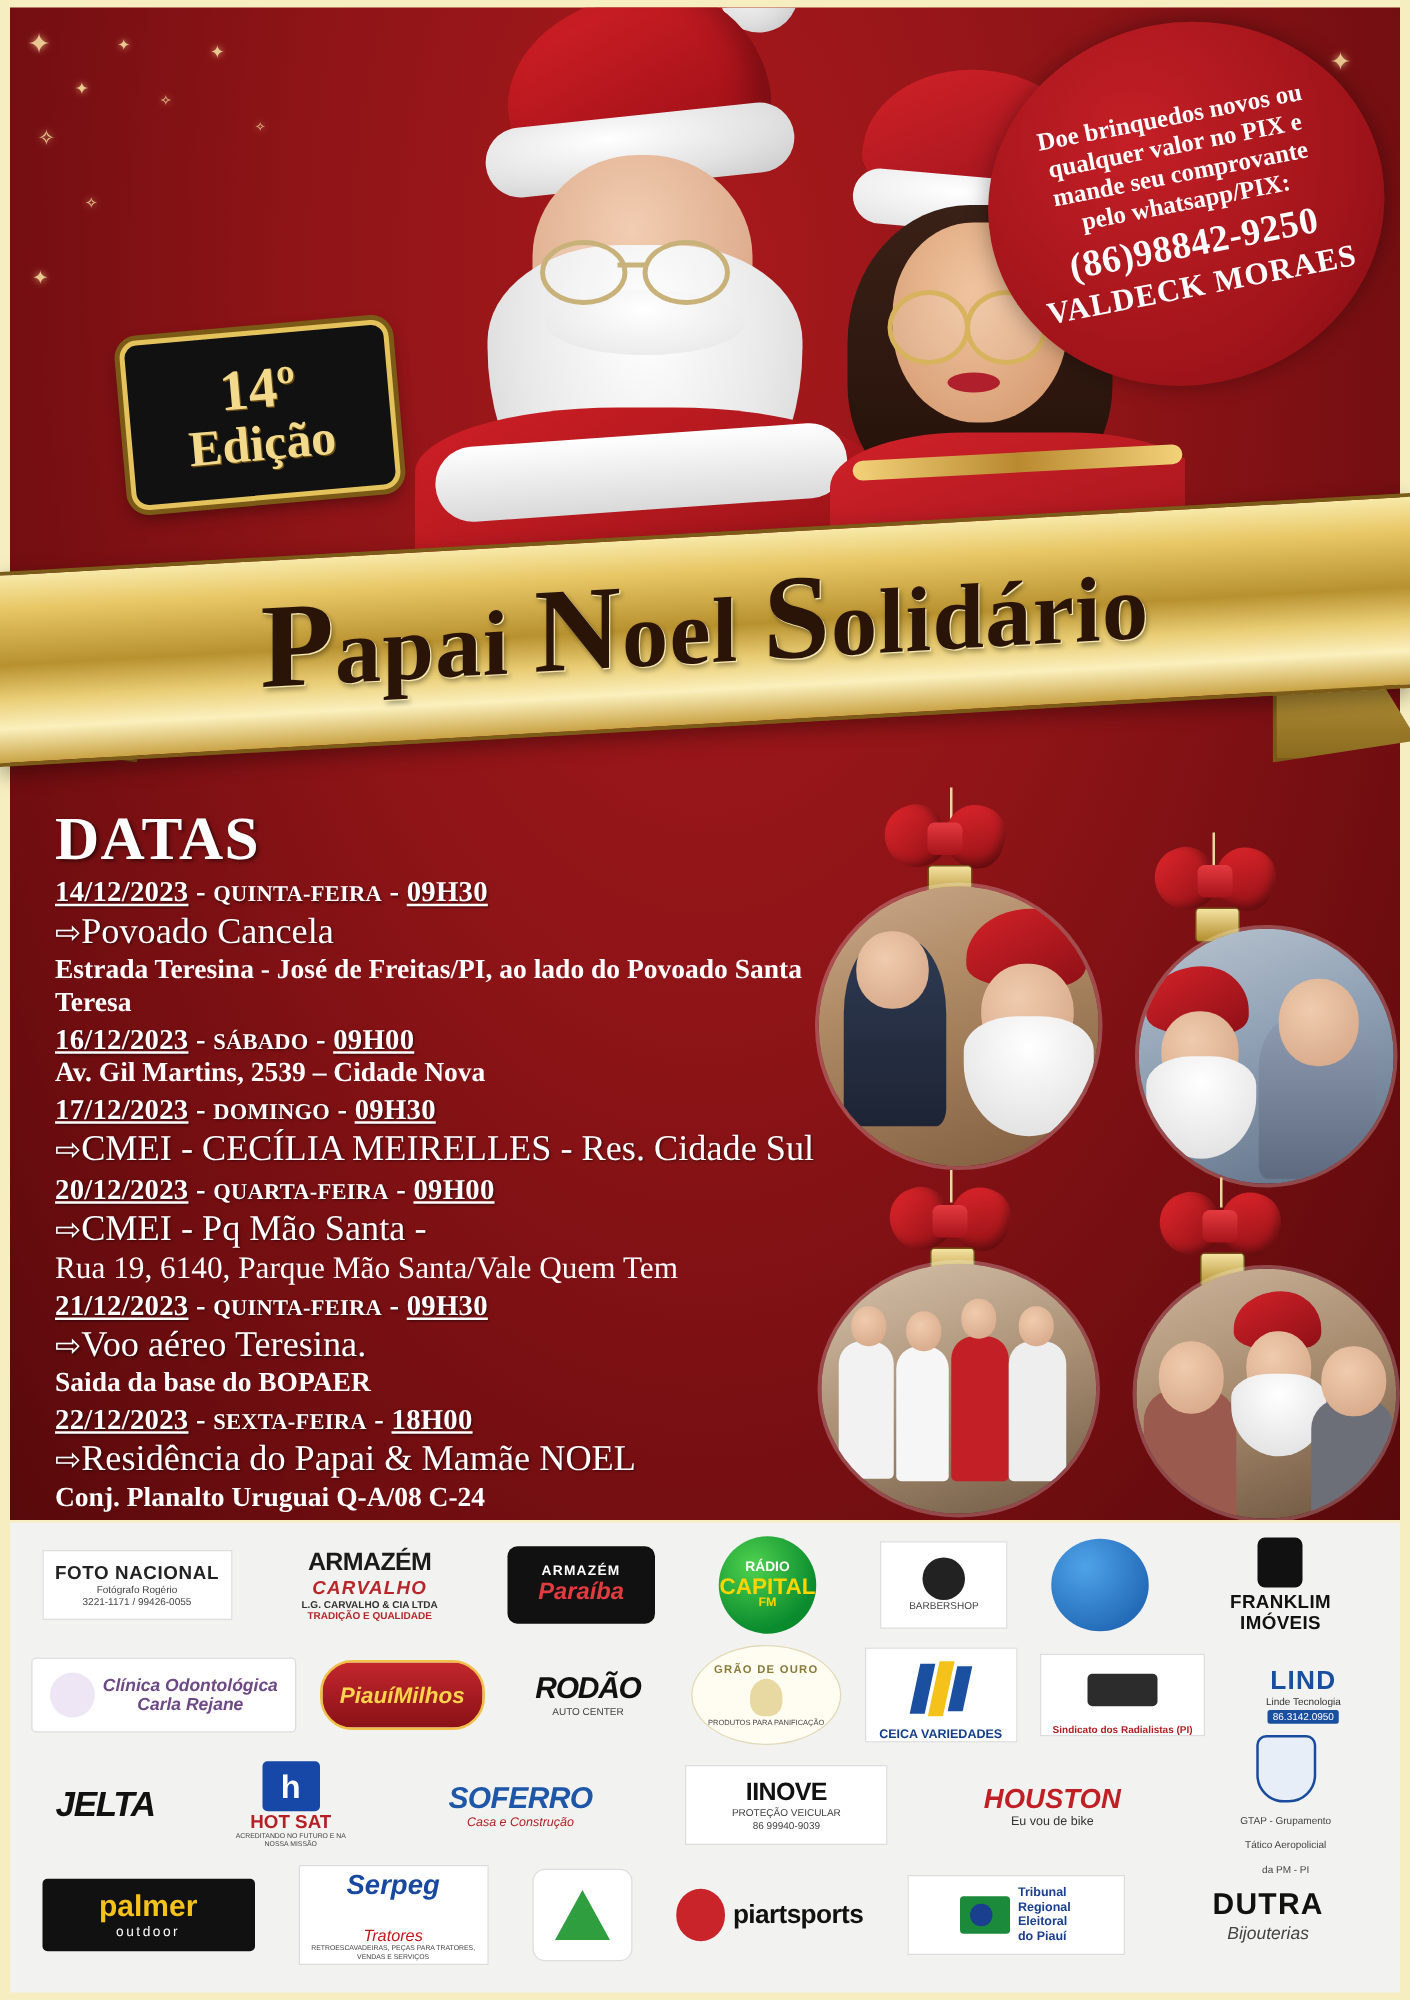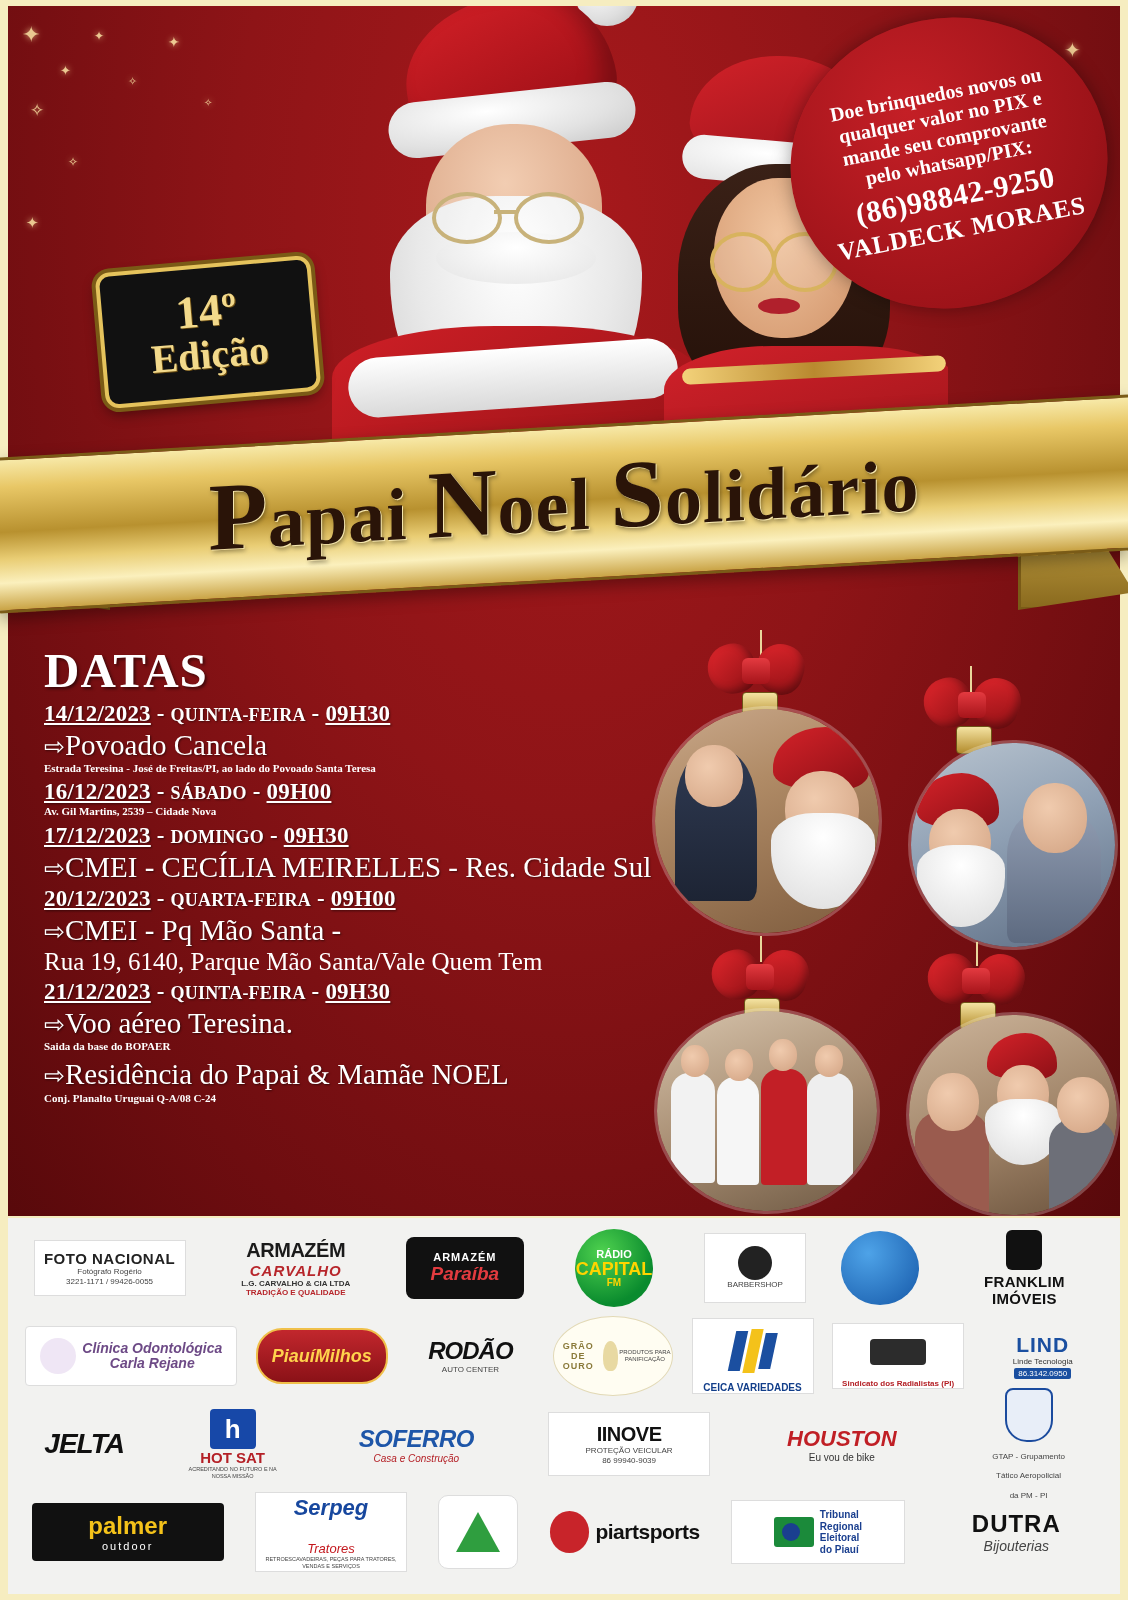--- a/index.html
+++ b/index.html
@@ -183,21 +183,21 @@
     margin:0 0 6px 0;font-size:49px;line-height:1;font-weight:700;letter-spacing:1px;
     text-shadow:2px 2px 3px rgba(0,0,0,.5);
   }
   .d-entry{margin-bottom:2px;}
   .d-line{font-size:23px;font-weight:700;letter-spacing:.2px;text-shadow:1px 1px 2px rgba(0,0,0,.5);}
   .d-line .date{text-decoration:underline;}
   .d-line .day{font-size:18px;}
   .d-line .hour{text-decoration:underline;font-size:23px;}
   .d-place{font-size:29px;font-weight:400;line-height:1.18;margin:1px 0 0 0;text-shadow:1px 1px 2px rgba(0,0,0,.5);}
   .d-place .arrow{font-size:25px;}
-  .d-sub{font-size:11px;font-weight:700;line-height:1.2;margin:0 0 4px 0;}
+  .d-sub{font-size:22px;font-weight:700;line-height:1.2;margin:0 0 4px 0;}
   .d-addr2{font-size:25px;line-height:1.2;margin:0 0 2px 0;}
   
   .orn{position:absolute;border-radius:50%;overflow:hidden;border:3px solid rgba(255,255,255,.25);}
   .orn .ph{position:absolute;inset:0;}
   .bow{position:absolute;width:96px;height:54px;}
   .bow:before,.bow:after{
     content:"";position:absolute;top:0;width:48px;height:50px;border-radius:52% 48% 45% 55%;
     background:linear-gradient(150deg,#e0262c,#8d1014);
     box-shadow:inset -4px -4px 8px rgba(0,0,0,.35);
   }
@@ -253,21 +253,21 @@
   .s-barber{width:100px;height:68px;background:#fff;border:1px solid #ddd;display:flex;align-items:center;justify-content:center;flex-direction:column;}
   .s-blue{width:78px;height:74px;border-radius:50%;background:radial-gradient(circle at 35% 30%,#4ea3e8,#1558a8);}
   .s-franklim{width:140px;display:flex;flex-direction:column;align-items:center;}
   .s-franklim .mark{width:36px;height:40px;background:#111;border-radius:6px;margin-bottom:3px;}
   .s-franklim .ttl{font-size:15px;font-weight:700;color:#111;letter-spacing:.3px;}
   .s-carla{width:210px;height:58px;background:#fff;border:1px solid #ddd;border-radius:4px;display:flex;align-items:center;justify-content:center;gap:6px;}
   .s-carla .ttl{font-size:14px;font-style:italic;color:#6d4a86;font-weight:700;line-height:1.1;}
   .s-piaui{width:128px;height:52px;border-radius:26px;background:linear-gradient(#c2272d,#8a1117);display:flex;align-items:center;justify-content:center;color:#ffd34d;font-style:italic;font-weight:700;font-size:18px;border:2px solid #f0c04a;}
   .s-rodao{width:128px;height:60px;display:flex;flex-direction:column;align-items:center;justify-content:center;}
   .s-rodao .ttl{font-size:24px;font-weight:700;font-style:italic;color:#111;letter-spacing:-1px;}
-  .s-grao{width:118px;height:78px;display:flex;flex-direction:row;align-items:center;justify-content:center;border:1px solid #e2d9b6;border-radius:50%;background:#fffdf2;}
+  .s-grao{width:118px;height:78px;display:flex;flex-direction:column;align-items:center;justify-content:center;border:1px solid #e2d9b6;border-radius:50%;background:#fffdf2;}
   .s-grao .ttl{font-size:9px;font-weight:700;color:#8a7a3a;letter-spacing:1px;}
   .s-ceica{width:120px;height:74px;background:#fff;border:1px solid #ddd;display:flex;flex-direction:column;align-items:center;justify-content:flex-end;}
   .s-ceica .ttl{font-size:10px;font-weight:700;color:#123e8a;}
   .s-sind{width:130px;height:64px;background:#fff;border:1px solid #ddd;display:flex;flex-direction:column;align-items:center;justify-content:flex-end;}
   .s-sind .ttl{font-size:8px;font-weight:700;color:#b42026;}
   .s-linde{width:120px;display:flex;flex-direction:column;align-items:center;}
   .s-linde .ttl{font-size:21px;font-weight:700;color:#1a4fa0;letter-spacing:1px;}
   .s-linde .sub{font-size:8px;color:#333;}
   .s-linde .ph{font-size:8px;background:#1a4fa0;color:#fff;padding:1px 4px;border-radius:2px;margin-top:2px;}
   .s-jelta{font-size:28px;font-weight:700;font-style:italic;color:#111;letter-spacing:-1px;}
@@ -278,21 +278,21 @@
   .s-soferro .ttl{font-size:24px;font-weight:700;color:#1e56a8;font-style:italic;letter-spacing:-.5px;}
   .s-soferro .sub{font-size:10px;color:#b42026;font-style:italic;}
   .s-inove{width:160px;height:62px;background:#fff;border:1px solid #ddd;display:flex;flex-direction:column;align-items:center;justify-content:center;}
   .s-inove .ttl{font-size:20px;font-weight:700;color:#111;letter-spacing:-.5px;}
   .s-houston{width:150px;display:flex;flex-direction:column;align-items:center;}
   .s-houston .ttl{font-size:22px;font-weight:700;font-style:italic;color:#c01f25;}
   .s-houston .sub{font-size:10px;color:#333;}
   .s-gtap{width:110px;display:flex;flex-direction:column;align-items:center;}
   .s-gtap .shield{width:44px;height:50px;background:#e8eef8;border:2px solid #1b4b9e;border-radius:8px 8px 22px 22px;}
   .s-gtap .t-small{margin-top:10px;}
-  .s-palmer{width:192px;height:58px;background:#111;border-radius:4px;display:flex;align-items:center;justify-content:center;flex-direction:column;}
+  .s-palmer{width:170px;height:58px;background:#111;border-radius:4px;display:flex;align-items:center;justify-content:center;flex-direction:column;}
   .s-palmer .ttl{font-size:24px;font-weight:700;color:#f4c21a;}
   .s-palmer .sub{font-size:11px;color:#fff;letter-spacing:2px;}
   .s-serpeg{width:150px;background:#fff;border:1px solid #ddd;display:flex;flex-direction:column;align-items:center;padding:2px 0;}
   .s-serpeg .ttl{font-size:22px;font-weight:700;font-style:italic;color:#17479e;}
   .s-serpeg .sub{font-size:13px;font-style:italic;color:#c3161c;margin-top:20px;}
   .s-green{width:78px;height:72px;background:#fff;border:1px solid #ddd;border-radius:10px;display:flex;align-items:center;justify-content:center;}
   .s-green .tri{width:0;height:0;border-left:22px solid transparent;border-right:22px solid transparent;border-bottom:40px solid #2f9e3f;}
   .s-piart{width:150px;display:flex;align-items:center;gap:6px;}
   .s-piart .ttl{font-size:21px;font-weight:700;color:#111;letter-spacing:-.5px;}
   .s-tre{width:160px;height:62px;background:#fff;border:1px solid #ddd;display:flex;align-items:center;gap:6px;padding:0 6px;}
@@ -472,20 +472,25 @@
         <div class="d-line">
           <span class="date">21/12/2023</span>
           <span> - </span><span class="day">QUINTA-FEIRA</span>
           <span> - </span><span class="hour">09H30</span>
         </div>
         <div class="d-place"><span class="arrow">⇨</span><span>Voo aéreo Teresina.</span></div>
         <div class="d-sub">Saida da base do BOPAER</div>
       </div>
 
       <div class="d-entry">
+        <div class="d-line">
+          <span class="date">22/12/2023</span>
+          <span> - </span><span class="day">SEXTA-FEIRA</span>
+          <span> - </span><span class="hour">18H00</span>
+        </div>
         <div class="d-place"><span class="arrow">⇨</span><span>Residência do Papai &amp; Mamãe NOEL</span></div>
         <div class="d-sub">Conj. Planalto Uruguai Q-A/08 C-24</div>
       </div>
     </div>
   </div>
 
   <div class="ribbon">
     <div class="tail tl"></div>
     <div class="tail tr"></div>
     <div class="band"></div>

